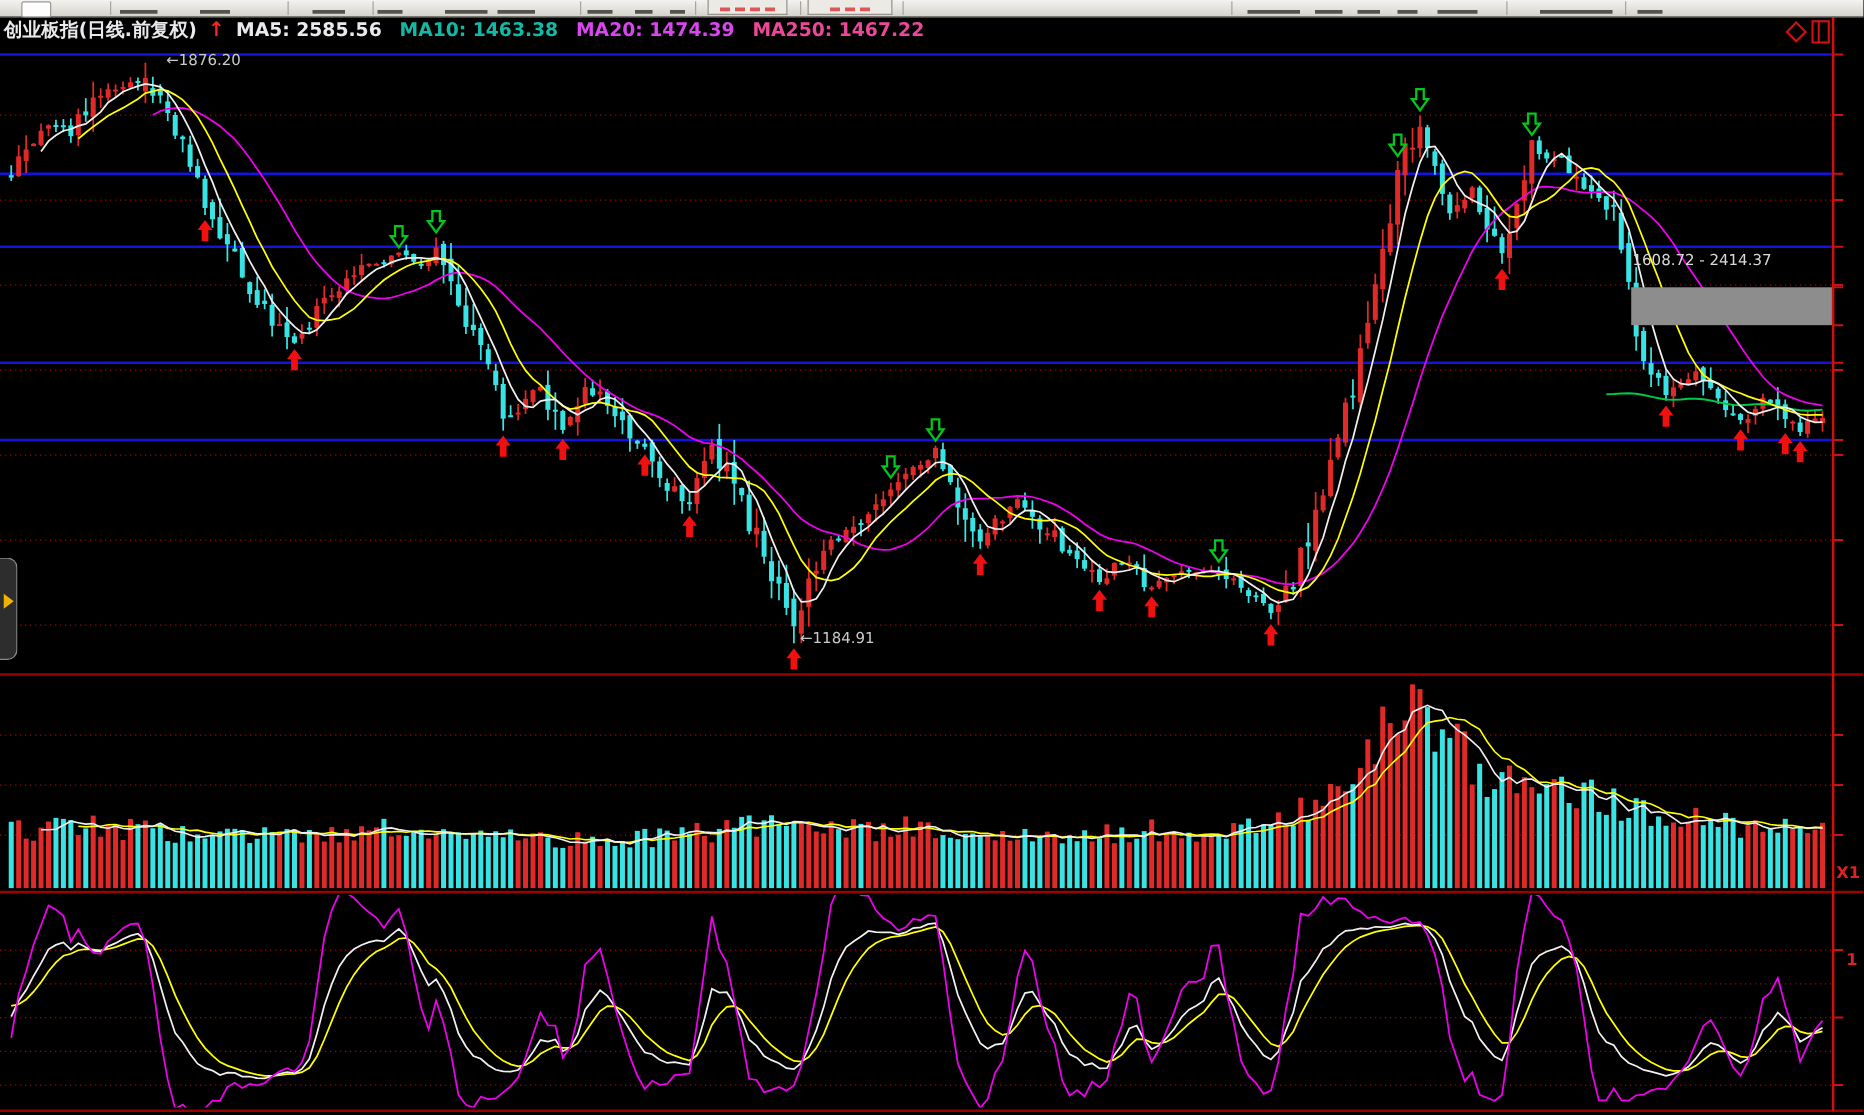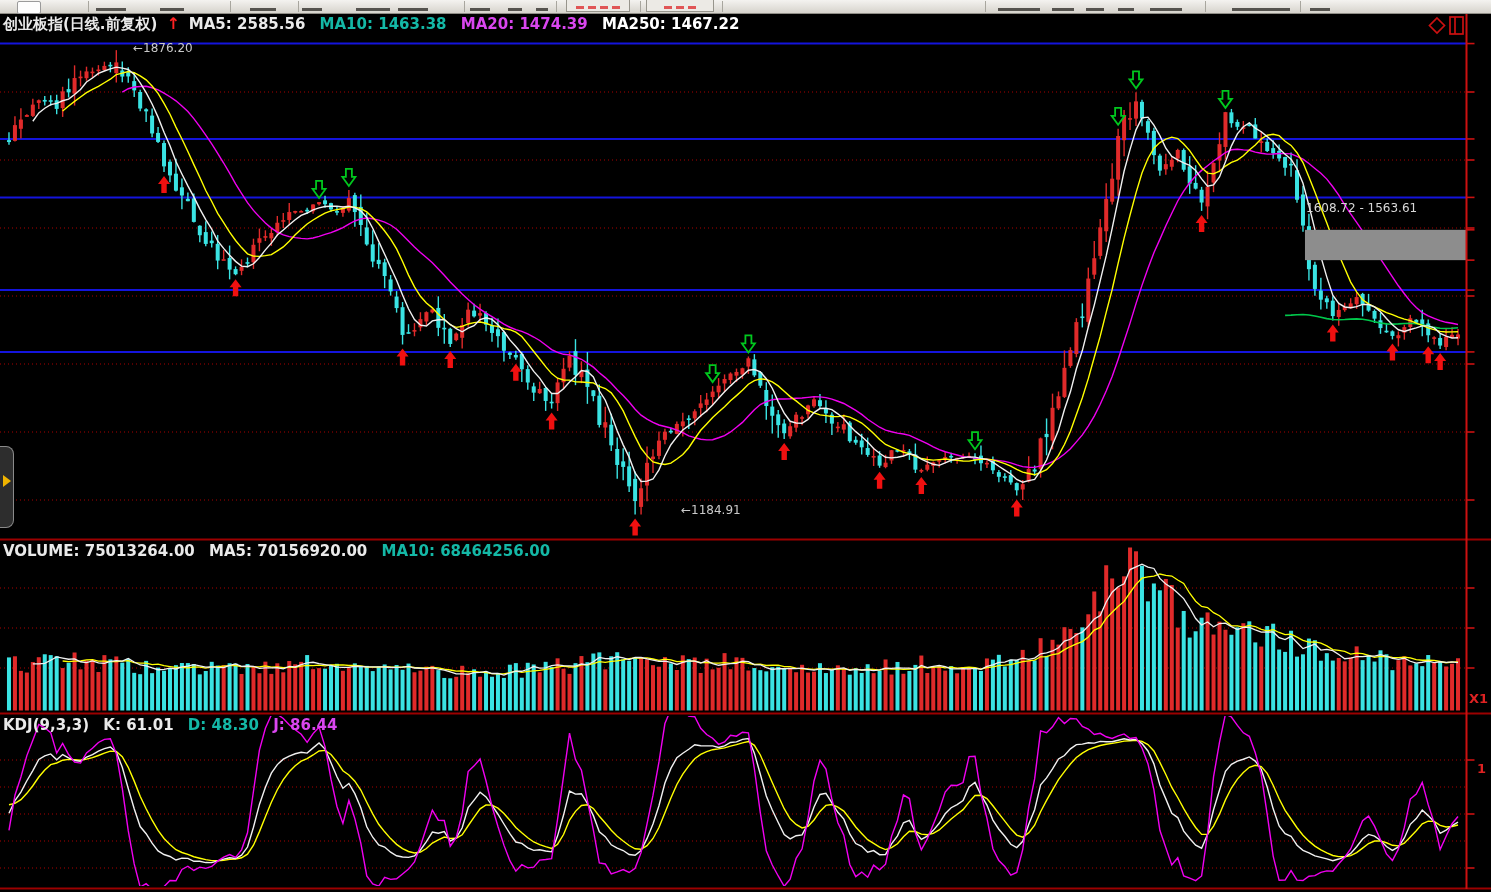--- a/index.html
+++ b/index.html
@@ -13,28 +13,28 @@
   .tb-stub{position:absolute;bottom:2px;height:3px;background:#55534e;}
   .tb-sep{position:absolute;top:1px;width:1px;height:11px;background:#a8a69e;}
   .tb-btn{position:absolute;top:0;height:12px;background:#eceae5;border:1px solid #97958c;
           border-top:none;display:flex;gap:4px;align-items:flex-end;justify-content:center;padding:0 5px;box-sizing:border-box;}
   .tb-btn i{display:block;width:8px;height:3px;background:#e05555;margin-bottom:2px;}
   
   svg{position:absolute;left:0;top:0;z-index:1;}
   
   .hdr{position:absolute;font-weight:bold;font-size:15px;white-space:nowrap;z-index:5;letter-spacing:0px;}
   .hdr span{margin-right:9px;}
-  .w{color:#eaeaea}.y{color:#14b8a6}.m{color:#d946ef}.g{color:#ffffff}
+  .w{color:#eaeaea}.y{color:#14b8a6}.m{color:#d946ef}.g{color:#ec4899}
   .up{color:#ff2222;margin-right:3px;font-size:16px;}
   #main-header{left:3px;top:14px;}
   #vol-header{left:3px;top:542px;}
   #kdj-header{left:3px;top:716px;}
   .lbl{position:absolute;color:#c9c9c9;font-weight:normal;font-size:12px;z-index:5;white-space:nowrap;text-align:right;}
   #high-label{left:133px;top:41px;}
-  #low-label{left:640px;top:503px;padding-left:41px;}
+  #low-label{left:640px;top:503px;}
   #gap-label{left:1306px;top:201px;color:#d8d8d8;}
   .axis-lbl{position:absolute;color:#dd2222;font-weight:bold;font-size:13px;z-index:5;}
   #x1-label{left:1469px;top:691px;}
   #kdj-axis-label{left:1477px;top:761px;}
   
   #left-tab{position:absolute;left:0;top:446px;width:13px;height:80px;background:#2d2d2d;
             border:1px solid #8a8a8a;border-left:none;border-radius:0 8px 8px 0;z-index:4;}
   #left-tab .tri{position:absolute;left:3px;top:28px;width:0;height:0;
             border-left:8px solid #f0b400;border-top:6px solid transparent;border-bottom:6px solid transparent;}
 </style>
@@ -949,35 +949,24 @@
       </g>
     </svg>
 
   <div class="hdr" id="main-header">
     <span class="w">创业板指(日线.前复权)</span><span class="up">↑</span><span class="w">MA5: 2585.56</span>
     <span class="y">MA10: 1463.38</span>
     <span class="m">MA20: 1474.39</span>
     <span class="g">MA250: 1467.22</span>
   </div>
 
-  <div class="hdr" id="vol-header">
-    <span class="w">VOLUME: 75013264.00</span>
-    <span class="w">MA5: 70156920.00</span>
-    <span class="y">MA10: 68464256.00</span>
-  </div>
 
-  <div class="hdr" id="kdj-header">
-    <span class="w">KDJ(9,3,3)</span>
-    <span class="w">K: 61.01</span>
-    <span class="y">D: 48.30</span>
-    <span class="m">J: 86.44</span>
-  </div>
 
   <div class="lbl" id="high-label">←1876.20</div>
   <div class="lbl" id="low-label">←1184.91</div>
-  <div class="lbl" id="gap-label">1608.72 - 1563.61</div>
+  <div class="lbl" id="gap-label">1608.72 - 2414.37</div>
   <div class="axis-lbl" id="x1-label">X1</div>
   <div class="axis-lbl" id="kdj-axis-label">1</div>
 
   <div id="left-tab">
       <div class="tri"></div>
     </div>
 </div>
 
 </body></html>

